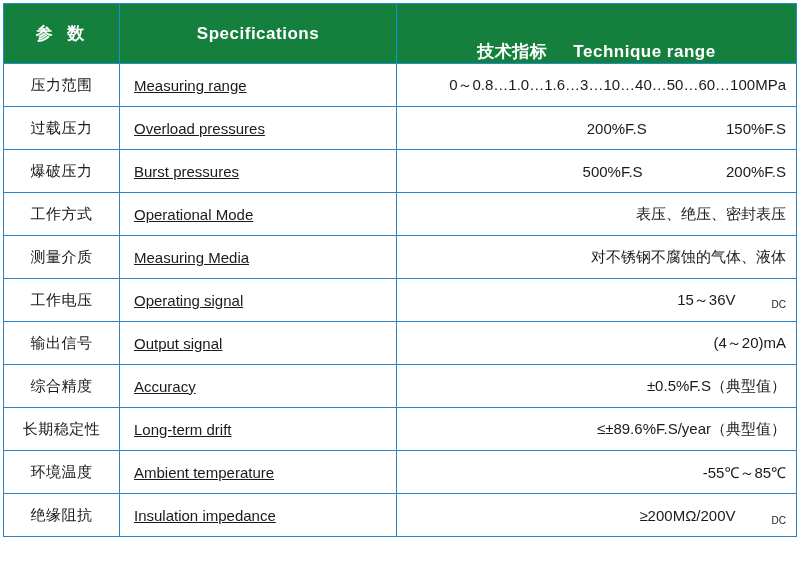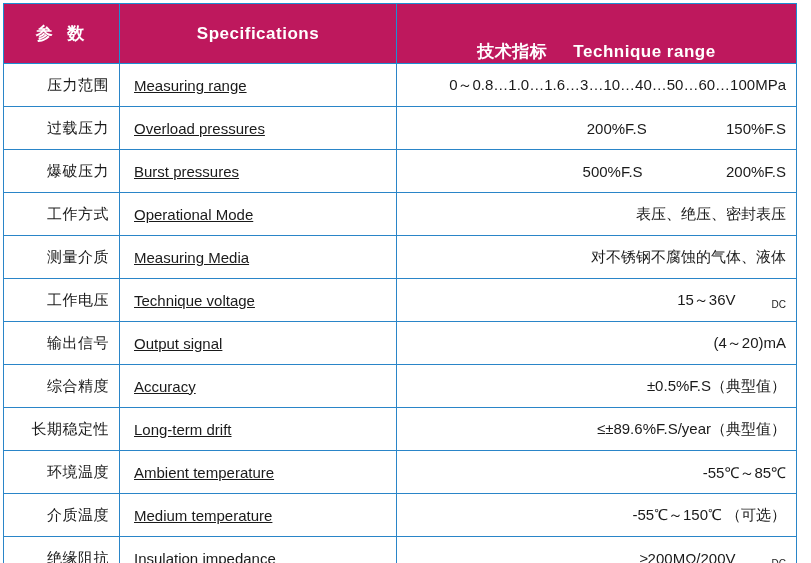--- a/index.html
+++ b/index.html
@@ -17,21 +17,21 @@
     border-collapse: collapse;
     table-layout: fixed;
     width: 793px;
     margin: 3px 0 0 3px;
   }
   #spec-table col.c0 { width: 116px; }
   #spec-table col.c1 { width: 277px; }
   #spec-table col.c2 { width: 400px; }
 
   #spec-table th {
-    background: #be185d;
+    background: #15803d;
     color: #ffffff;
     font-weight: bold;
     font-size: 17px;
     height: 36px;
     border: 1px solid #1b8fd4;
     text-align: center;
     vertical-align: middle;
     padding: 0 6px;
     letter-spacing: 0.5px;
   }
@@ -42,21 +42,21 @@
   #spec-table td {
     border: 1px solid #2a85c8;
     height: 42px;
     font-size: 15px;
     color: #1a1a1a;
     padding: 0 10px;
     vertical-align: middle;
     background: #ffffff;
   }
   #spec-table td.cn {
-    text-align: right;
+    text-align: center;
     font-size: 15px;
     letter-spacing: 0.5px;
   }
   #spec-table td.en {
     text-align: left;
     padding-left: 14px;
     font-size: 15px;
     text-decoration: underline;
   }
   #spec-table td.val {
@@ -120,21 +120,21 @@
         <td class="en">Operational Mode</td>
         <td class="val">表压、绝压、密封表压</td>
       </tr>
       <tr>
         <td class="cn">测量介质</td>
         <td class="en">Measuring Media</td>
         <td class="val">对不锈钢不腐蚀的气体、液体</td>
       </tr>
       <tr>
         <td class="cn">工作电压</td>
-        <td class="en">Technique voltage</td>
+        <td class="en">Operating signal</td>
         <td class="val">15～36V<sub class="dc">DC</sub></td>
       </tr>
       <tr>
         <td class="cn">输出信号</td>
         <td class="en">Output signal</td>
         <td class="val">(4～20)mA</td>
       </tr>
       <tr>
         <td class="cn">综合精度</td>
         <td class="en">Accuracy</td>
@@ -144,23 +144,18 @@
         <td class="cn">长期稳定性</td>
         <td class="en">Long-term drift</td>
         <td class="val">≤±89.6%F.S/year（典型值）</td>
       </tr>
       <tr>
         <td class="cn">环境温度</td>
         <td class="en">Ambient temperature</td>
         <td class="val">-55℃～85℃</td>
       </tr>
       <tr>
-        <td class="cn">介质温度</td>
-        <td class="en">Medium temperature</td>
-        <td class="val">-55℃～150℃ （可选）</td>
-      </tr>
-      <tr>
         <td class="cn">绝缘阻抗</td>
         <td class="en">Insulation impedance</td>
         <td class="val">≥200MΩ/200V<sub class="dc">DC</sub></td>
       </tr>
     </tbody>
 </table>
 
 </body></html>

